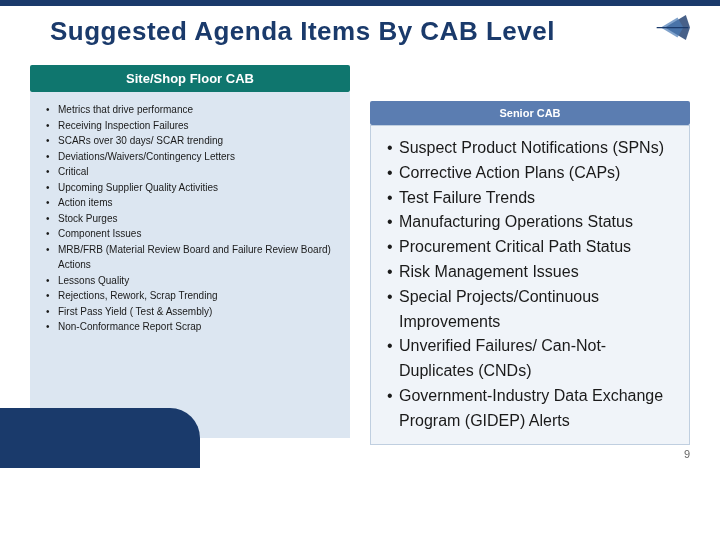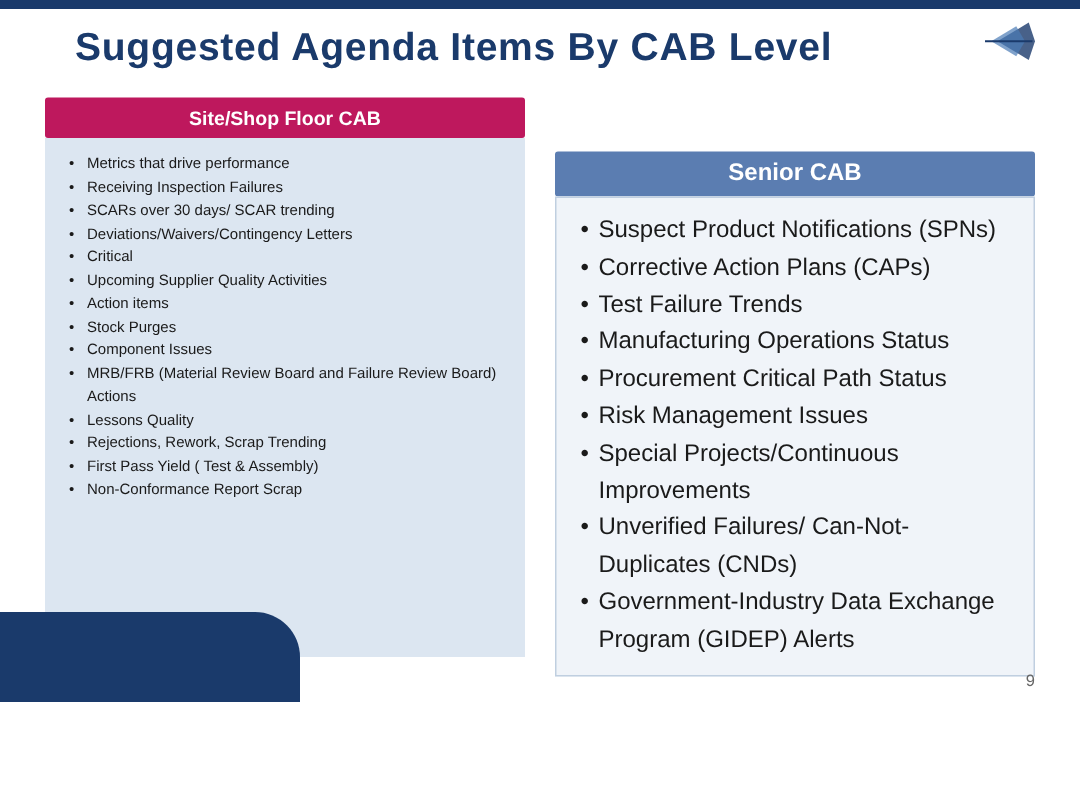--- a/index.html
+++ b/index.html
@@ -83,21 +83,21 @@
     
     .right-col {
       flex: 1;
       display: flex;
       flex-direction: column;
       padding-top: 36px;
     }
 
     
     .section-header {
-      background: #be185d;
+      background: #0f766e;
       color: #ffffff;
       text-align: center;
       padding: 6px 12px;
       font-size: 13px;
       font-weight: bold;
       border-radius: 2px;
       margin-bottom: 0;
     }
 
     
@@ -126,21 +126,21 @@
       left: 2px;
       color: #1a1a1a;
     }
 
     
     .senior-header {
       background: #5b7db1;
       color: #ffffff;
       text-align: center;
       padding: 6px 12px;
-      font-size: 16px;
+      font-size: 11px;
       font-weight: bold;
       border-radius: 2px;
       margin-bottom: 0;
     }
 
     .senior-body {
       background: #f0f4f9;
       padding: 10px 14px;
       flex: 1;
       border: 1px solid #c0cfe0;

